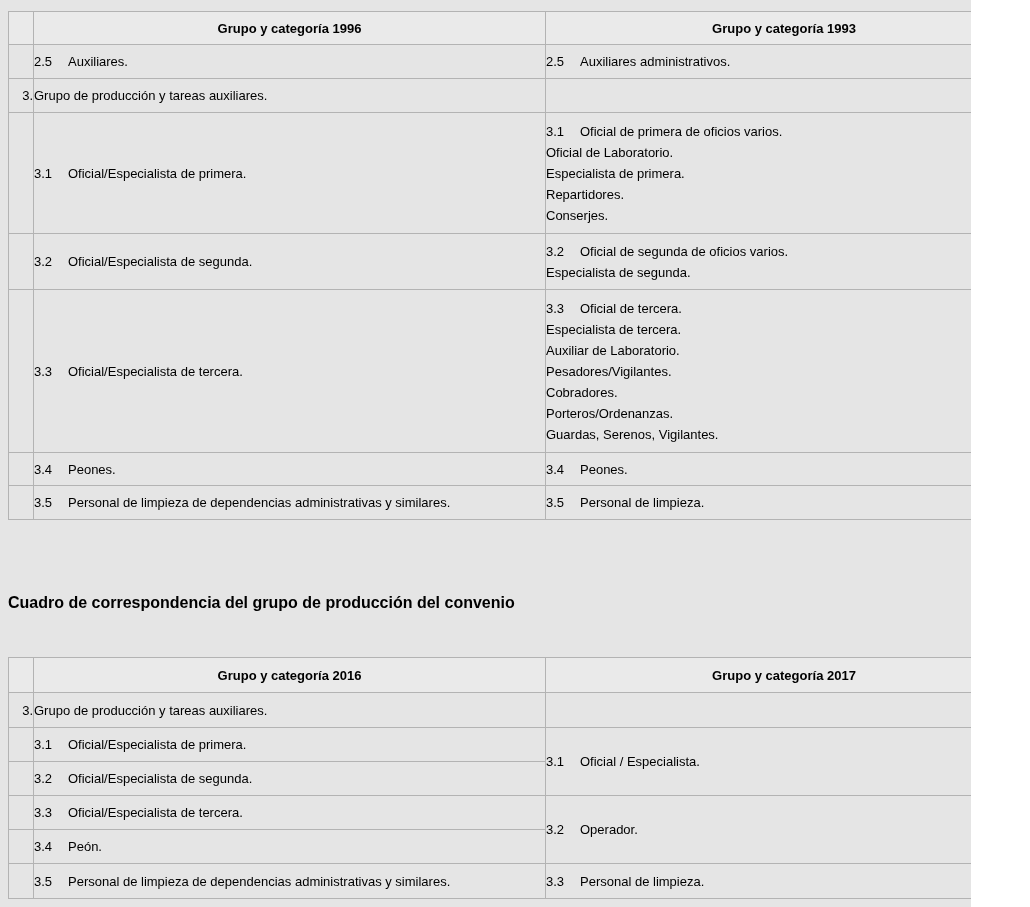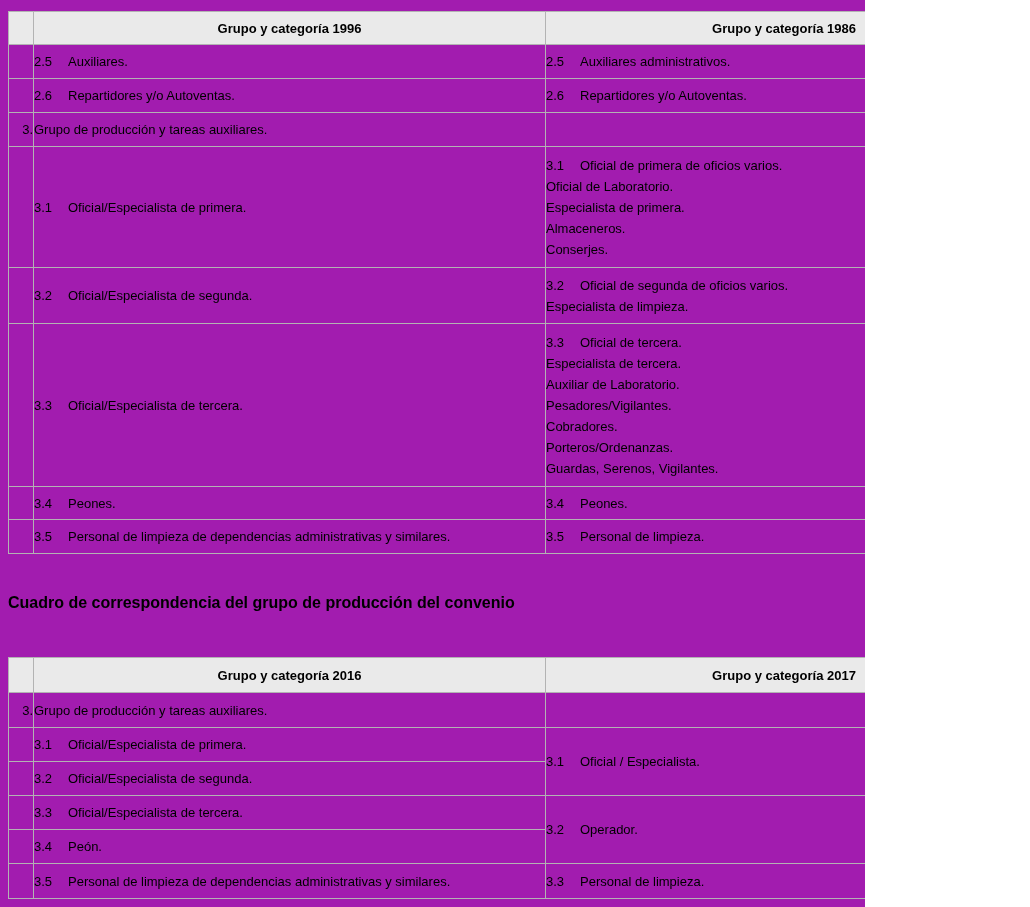--- a/index.html
+++ b/index.html
@@ -4,23 +4,23 @@
 <style>
   html, body {
     margin: 0;
     padding: 0;
     background: #ffffff;
     font-family: "Liberation Sans", "DejaVu Sans", sans-serif;
     color: #000000;
   }
   .doc {
     position: relative;
-    width: 865px;
+    width: 971px;
     height: 907px;
-    background: #a21caf;
+    background: #e5e5e5;
     overflow: hidden;
   }
   table.corr {
     position: absolute;
     left: 8px;
     border-collapse: collapse;
     table-layout: fixed;
     width: 1014px;
   }
   #table-1996 { top: 11px; }
@@ -72,54 +72,49 @@
   <table class="corr" id="table-1996">
     <colgroup>
       <col style="width:25px">
       <col style="width:512px">
       <col style="width:477px">
     </colgroup>
     <tbody>
       <tr style="height:33px">
         <td class="head"></td>
         <td class="head">Grupo y categoría 1996</td>
-        <td class="head">Grupo y categoría 1986</td>
+        <td class="head">Grupo y categoría 1993</td>
       </tr>
       <tr style="height:34px">
         <td class="gnum"></td>
         <td class="txt"><span class="num">2.5</span><span>Auxiliares.</span></td>
         <td class="txt"><span class="num">2.5</span><span>Auxiliares administrativos.</span></td>
-      </tr>
-      <tr style="height:34px">
-        <td class="gnum"></td>
-        <td class="txt"><span class="num">2.6</span><span>Repartidores y/o Autoventas.</span></td>
-        <td class="txt"><span class="num">2.6</span><span>Repartidores y/o Autoventas.</span></td>
       </tr>
       <tr style="height:34px">
         <td class="gnum">3.</td>
         <td class="txt"><span>Grupo de producción y tareas auxiliares.</span></td>
         <td class="txt"></td>
       </tr>
       <tr style="height:121px">
         <td class="gnum"></td>
         <td class="txt"><span class="num">3.1</span><span>Oficial/Especialista de primera.</span></td>
         <td class="multi">
           <div><span class="num">3.1</span><span>Oficial de primera de oficios varios.</span></div>
           <div>Oficial de Laboratorio.</div>
           <div>Especialista de primera.</div>
-          <div>Almaceneros.</div>
+          <div>Repartidores.</div>
           <div>Conserjes.</div>
         </td>
       </tr>
       <tr style="height:56px">
         <td class="gnum"></td>
         <td class="txt"><span class="num">3.2</span><span>Oficial/Especialista de segunda.</span></td>
         <td class="multi">
           <div><span class="num">3.2</span><span>Oficial de segunda de oficios varios.</span></div>
-          <div>Especialista de limpieza.</div>
+          <div>Especialista de segunda.</div>
         </td>
       </tr>
       <tr style="height:163px">
         <td class="gnum"></td>
         <td class="txt"><span class="num">3.3</span><span>Oficial/Especialista de tercera.</span></td>
         <td class="multi">
           <div><span class="num">3.3</span><span>Oficial de tercera.</span></div>
           <div>Especialista de tercera.</div>
           <div>Auxiliar de Laboratorio.</div>
           <div>Pesadores/Vigilantes.</div>

